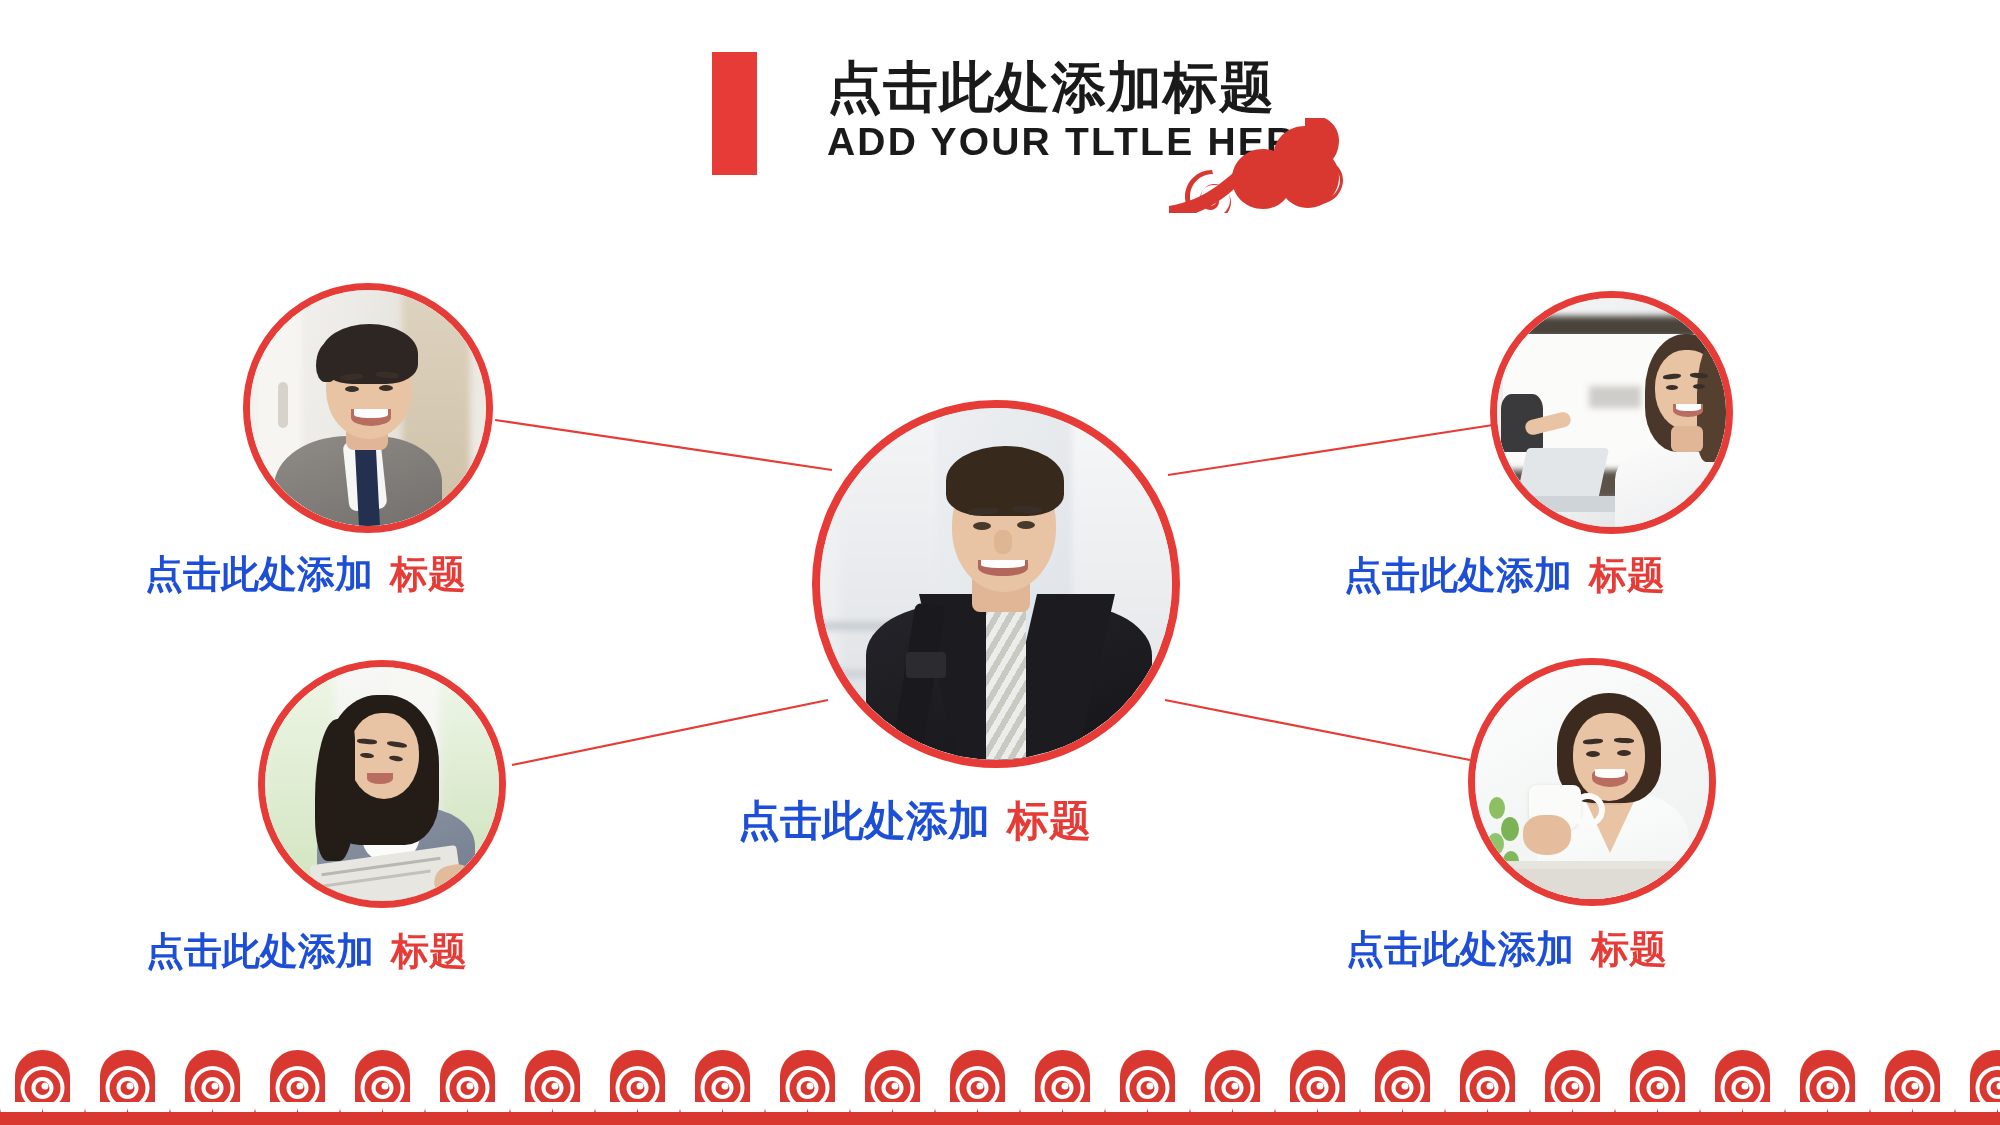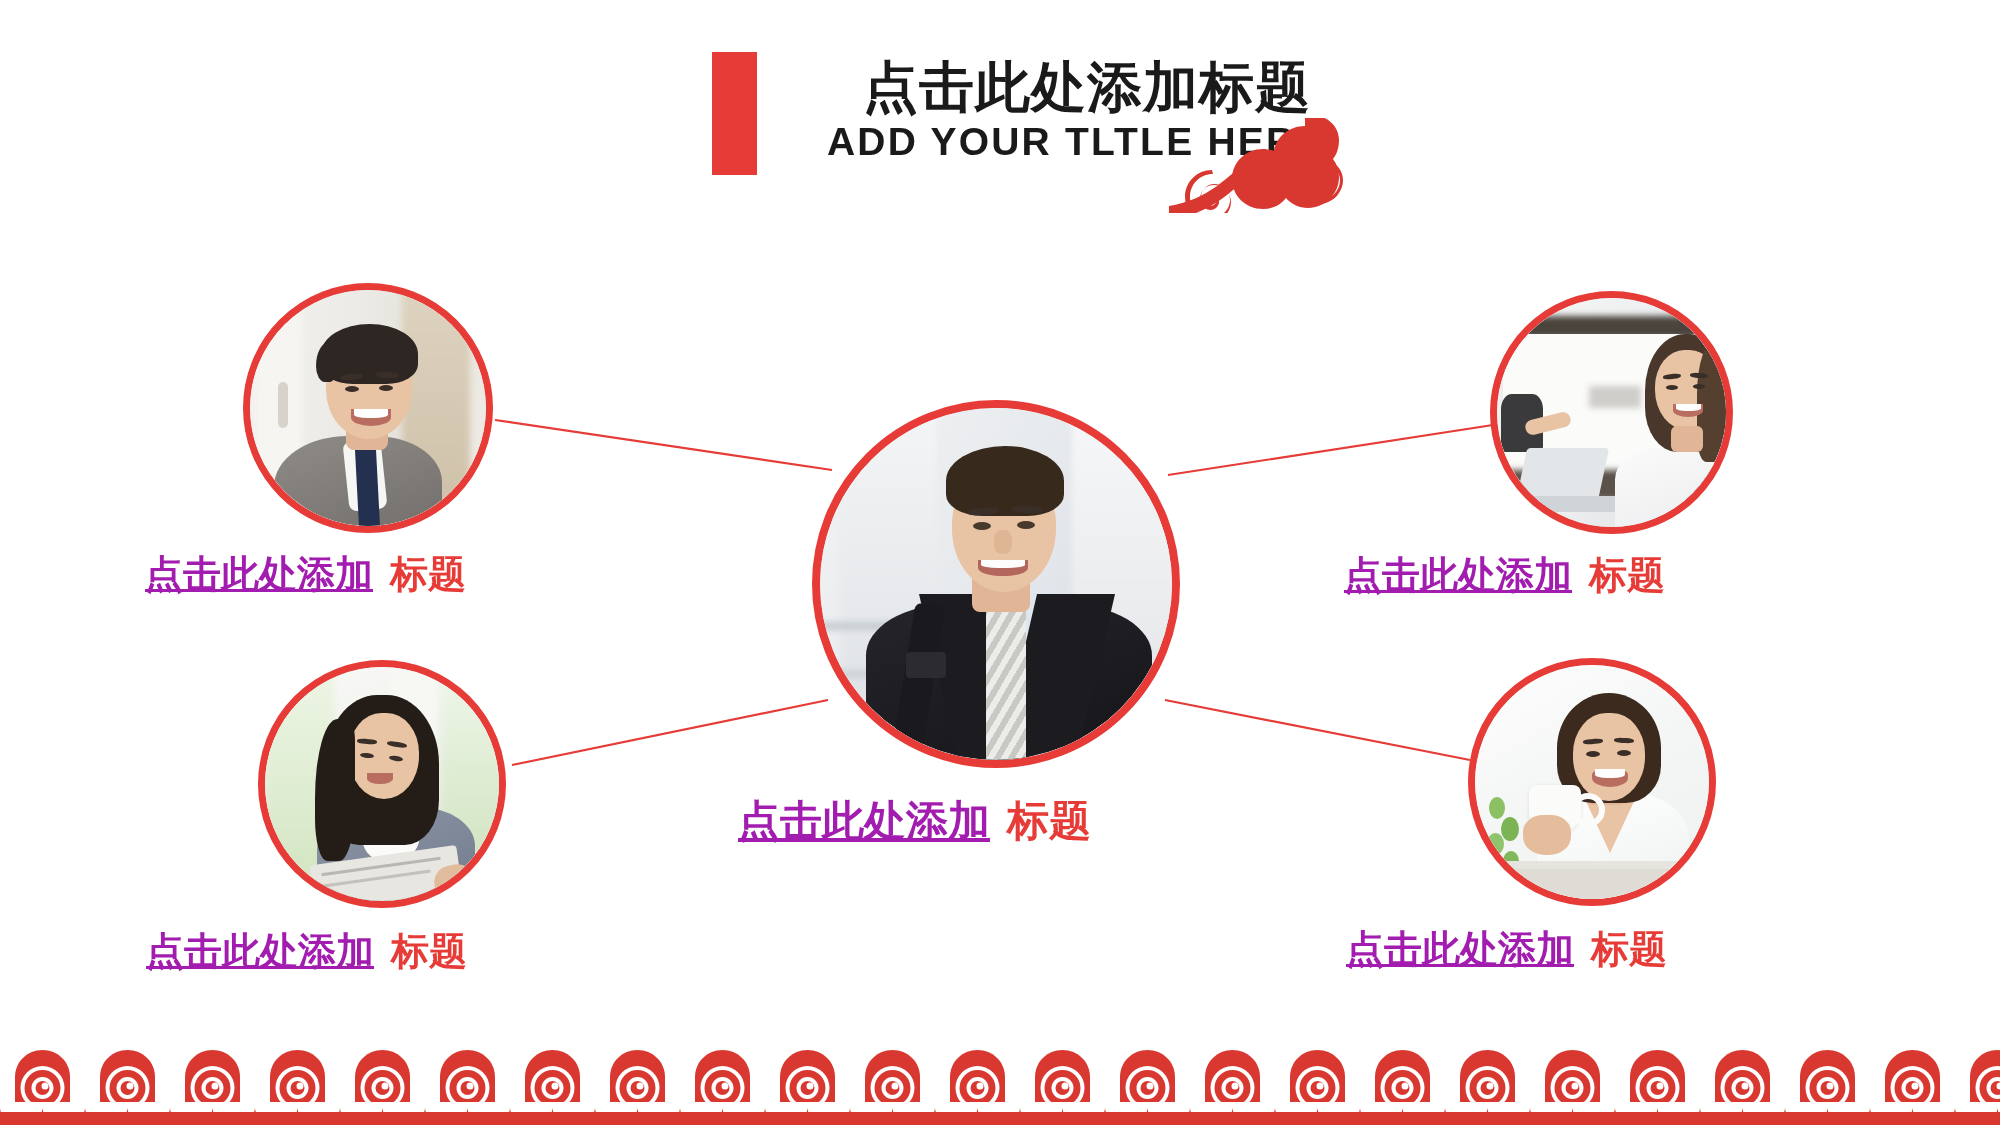--- a/index.html
+++ b/index.html
@@ -36,21 +36,20 @@
     margin-left: 70px;
     margin-top: 6px;
   }
   #title-main {
     font-size: 55px;
     font-weight: bold;
     color: #1a1a1a;
     line-height: 1.06;
     letter-spacing: 1px;
     white-space: nowrap;
-    margin-left: 36px;
   }
   #title-sub {
     font-size: 39px;
     font-weight: bold;
     color: #1a1a1a;
     letter-spacing: 2.2px;
     line-height: 1.15;
     margin-top: 4px;
     white-space: nowrap;
   }
@@ -97,21 +96,21 @@
   .node-label {
     position: absolute;
     white-space: nowrap;
     font-size: 38px;
     font-weight: bold;
     line-height: 1;
   }
   .node-label.center-label {
     font-size: 42px;
   }
-  .label-dark { color: #a21caf; text-decoration: underline; }
+  .label-dark { color: #1d4ed8; }
   .label-accent { color: #e63b36; margin-left: 17px; }
 
   
   .ph { position: absolute; }
   .bg-room-a { position:absolute; inset:0; background:
       linear-gradient(100deg,#f4f2ef 0%, #ecebe7 38%, #e6e3dc 62%, #efece6 100%); }
   .bg-room-b { position:absolute; inset:0; background:
       linear-gradient(115deg,#f7f7f6 0%, #eef0f1 45%, #e2e4e6 75%, #f4f5f5 100%); }
   .bg-room-c { position:absolute; inset:0; background:
       linear-gradient(160deg,#fbfbfa 0%, #eef1ea 40%, #dfe7d9 70%, #f6f7f3 100%); }

